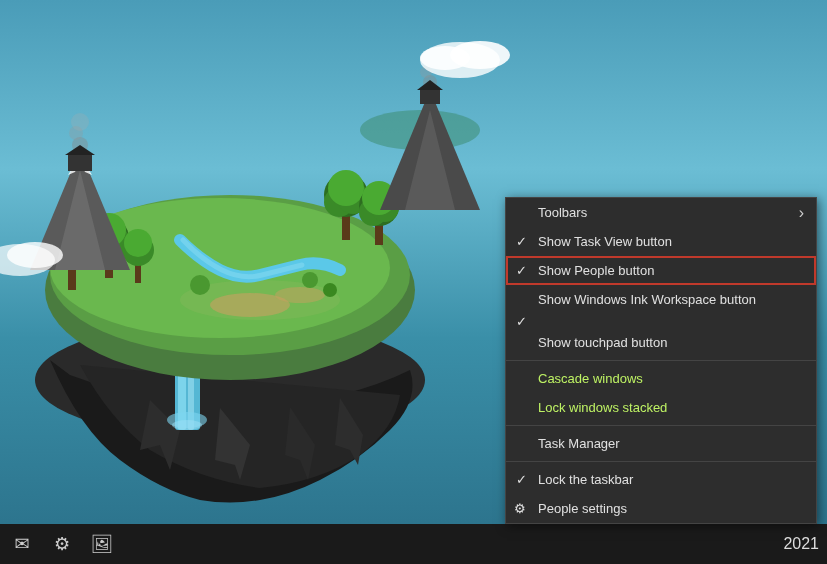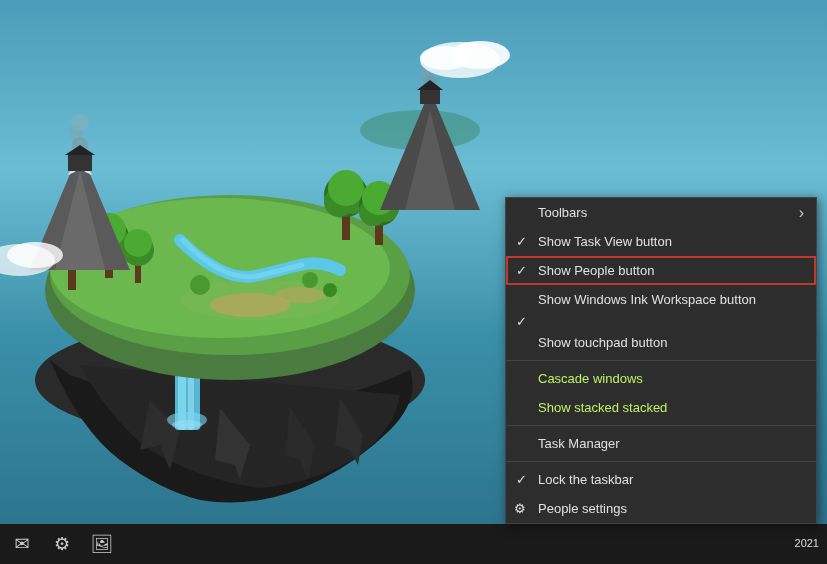--- a/index.html
+++ b/index.html
@@ -131,21 +131,21 @@
       align-items: center;
       padding-right: 8px;
       color: #ccc;
       font-size: 11px;
       gap: 6px;
     }
 
     .time-display {
       text-align: right;
       line-height: 1.4;
-      font-size: 11px;
+      font-size: 16px;
       color: #ddd;
     }
   </style>
 </head>
 <body>
 
 <div id="desktop">
 
   <div class="island-container">
     <svg class="island-svg" viewBox="0 0 520 520" xmlns="http://www.w3.org/2000/svg">
@@ -262,21 +262,21 @@
         <span class="checkmark">✓</span>
       </div>
       <div class="menu-item">
         <span>Show touchpad button</span>
       </div>
       <div class="menu-separator"></div>
       <div class="menu-item disabled">
         <span>Cascade windows</span>
       </div>
       <div class="menu-item disabled">
-        <span>Show stacked stacked</span>
+        <span>Lock windows stacked</span>
       </div>
       <div class="menu-separator"></div>
       <div class="menu-item">
         <span>Task Manager</span>
       </div>
       <div class="menu-separator"></div>
       <div class="menu-item">
         <span class="checkmark">✓</span>
         <span>Lock the taskbar</span>
       </div>

